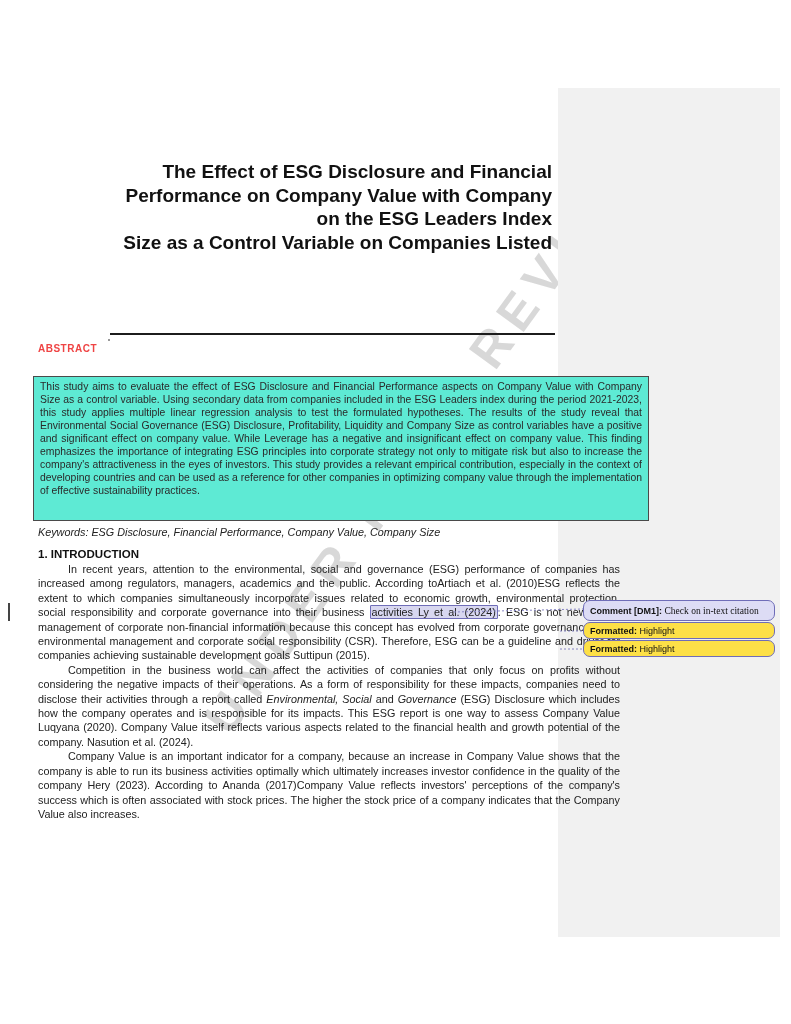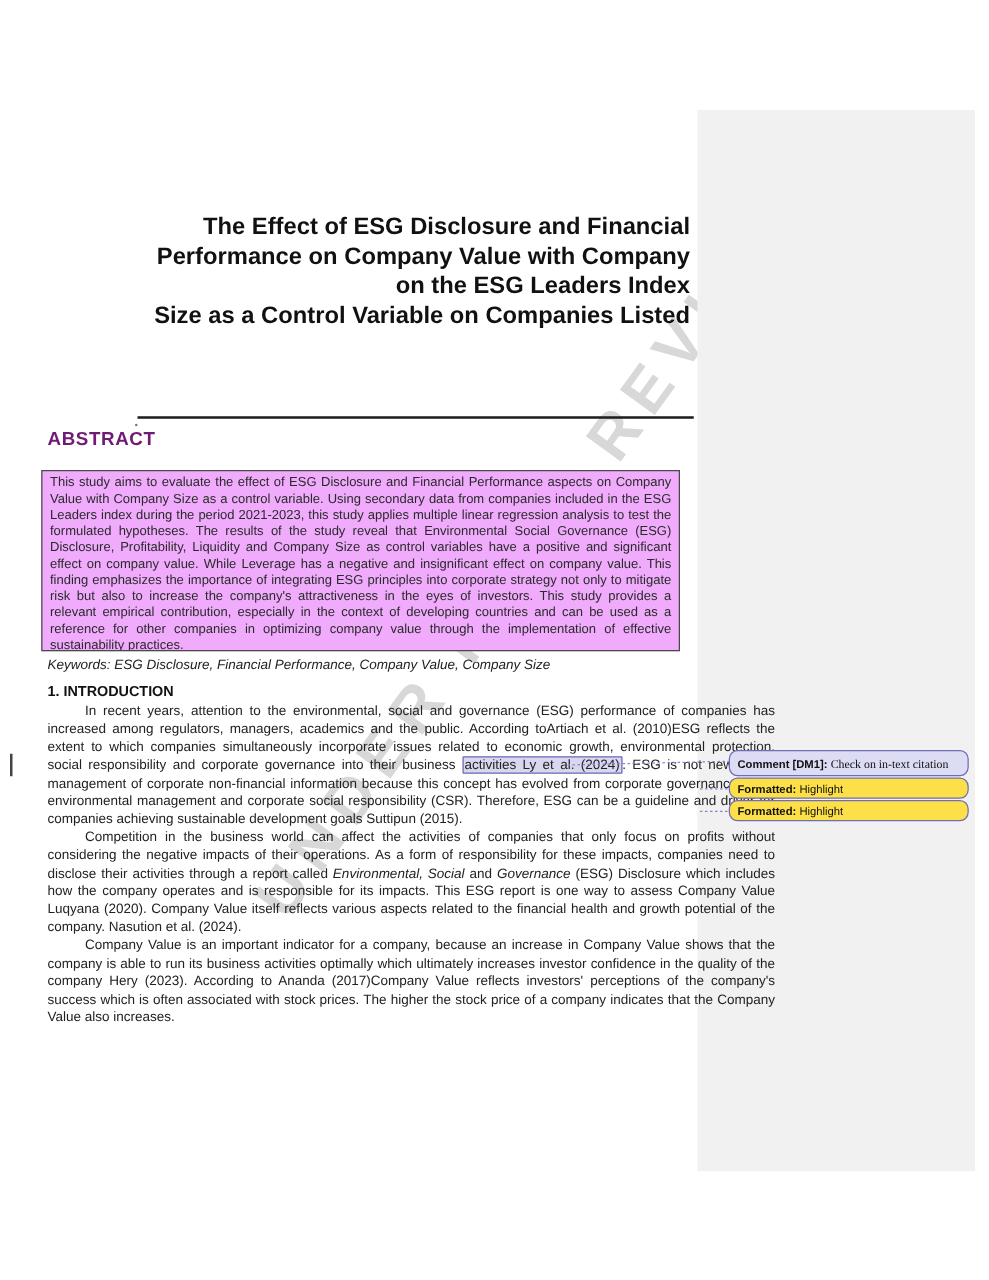--- a/index.html
+++ b/index.html
@@ -16,28 +16,28 @@
   .watermark{
     position:absolute;left:100px;top:472px;width:560px;z-index:0;
     transform:rotate(-54deg);transform-origin:center center;
     font-size:50px;font-weight:bold;letter-spacing:10px;white-space:nowrap;
     color:var(--watermark,#cccccc);opacity:.75;text-align:center;
     font-family:"Liberation Sans",sans-serif;
   }
   .content{position:absolute;left:0;top:0;width:791px;height:1024px;z-index:3;}
   .paper-title{
     position:absolute;left:100px;top:160px;width:452px;
-    font-size:19px;font-weight:bold;line-height:23.5px;text-align:right;color:#111;margin-top:10px;
+    font-size:19px;font-weight:bold;line-height:23.5px;text-align:right;color:#111;
   }
   .abstract-rule{position:absolute;left:110px;top:333px;width:445px;height:2px;background:#1c1c1c;}
   .stray-dot{position:absolute;left:108px;top:339px;width:2px;height:2px;background:#777;border-radius:50%;}
-  .abstract-heading{position:absolute;left:38px;top:343px;font-size:15px;font-weight:bold;letter-spacing:.5px;color:#701a75;}
+  .abstract-heading{position:absolute;left:38px;top:343px;font-size:10px;font-weight:bold;letter-spacing:.5px;color:#ef4444;}
   .abstract-box{
-    position:absolute;left:33px;top:376px;width:511px;height:145px;box-sizing:border-box;
-    border:1.6px solid #4a4a4a;background:#f0abfc;padding:3px 6px;overflow:hidden;
+    position:absolute;left:33px;top:376px;width:616px;height:145px;box-sizing:border-box;
+    border:1.6px solid #4a4a4a;background:#5eead4;padding:3px 6px;overflow:hidden;
     font-size:10.4px;line-height:13px;text-align:justify;color:#2a2a2a;
   }
   .keywords-line{position:absolute;left:38px;top:526px;width:520px;font-size:10.8px;font-style:italic;color:#222;}
   .intro-heading{position:absolute;left:38px;top:548px;font-size:11.5px;font-weight:bold;color:#111;}
   .body-copy{
     position:absolute;left:38px;top:562px;width:582px;
     font-size:10.8px;line-height:14.4px;text-align:justify;color:#222;
   }
   .body-para{margin:0;text-indent:30px;}
   .seg-italic{font-style:italic;}

